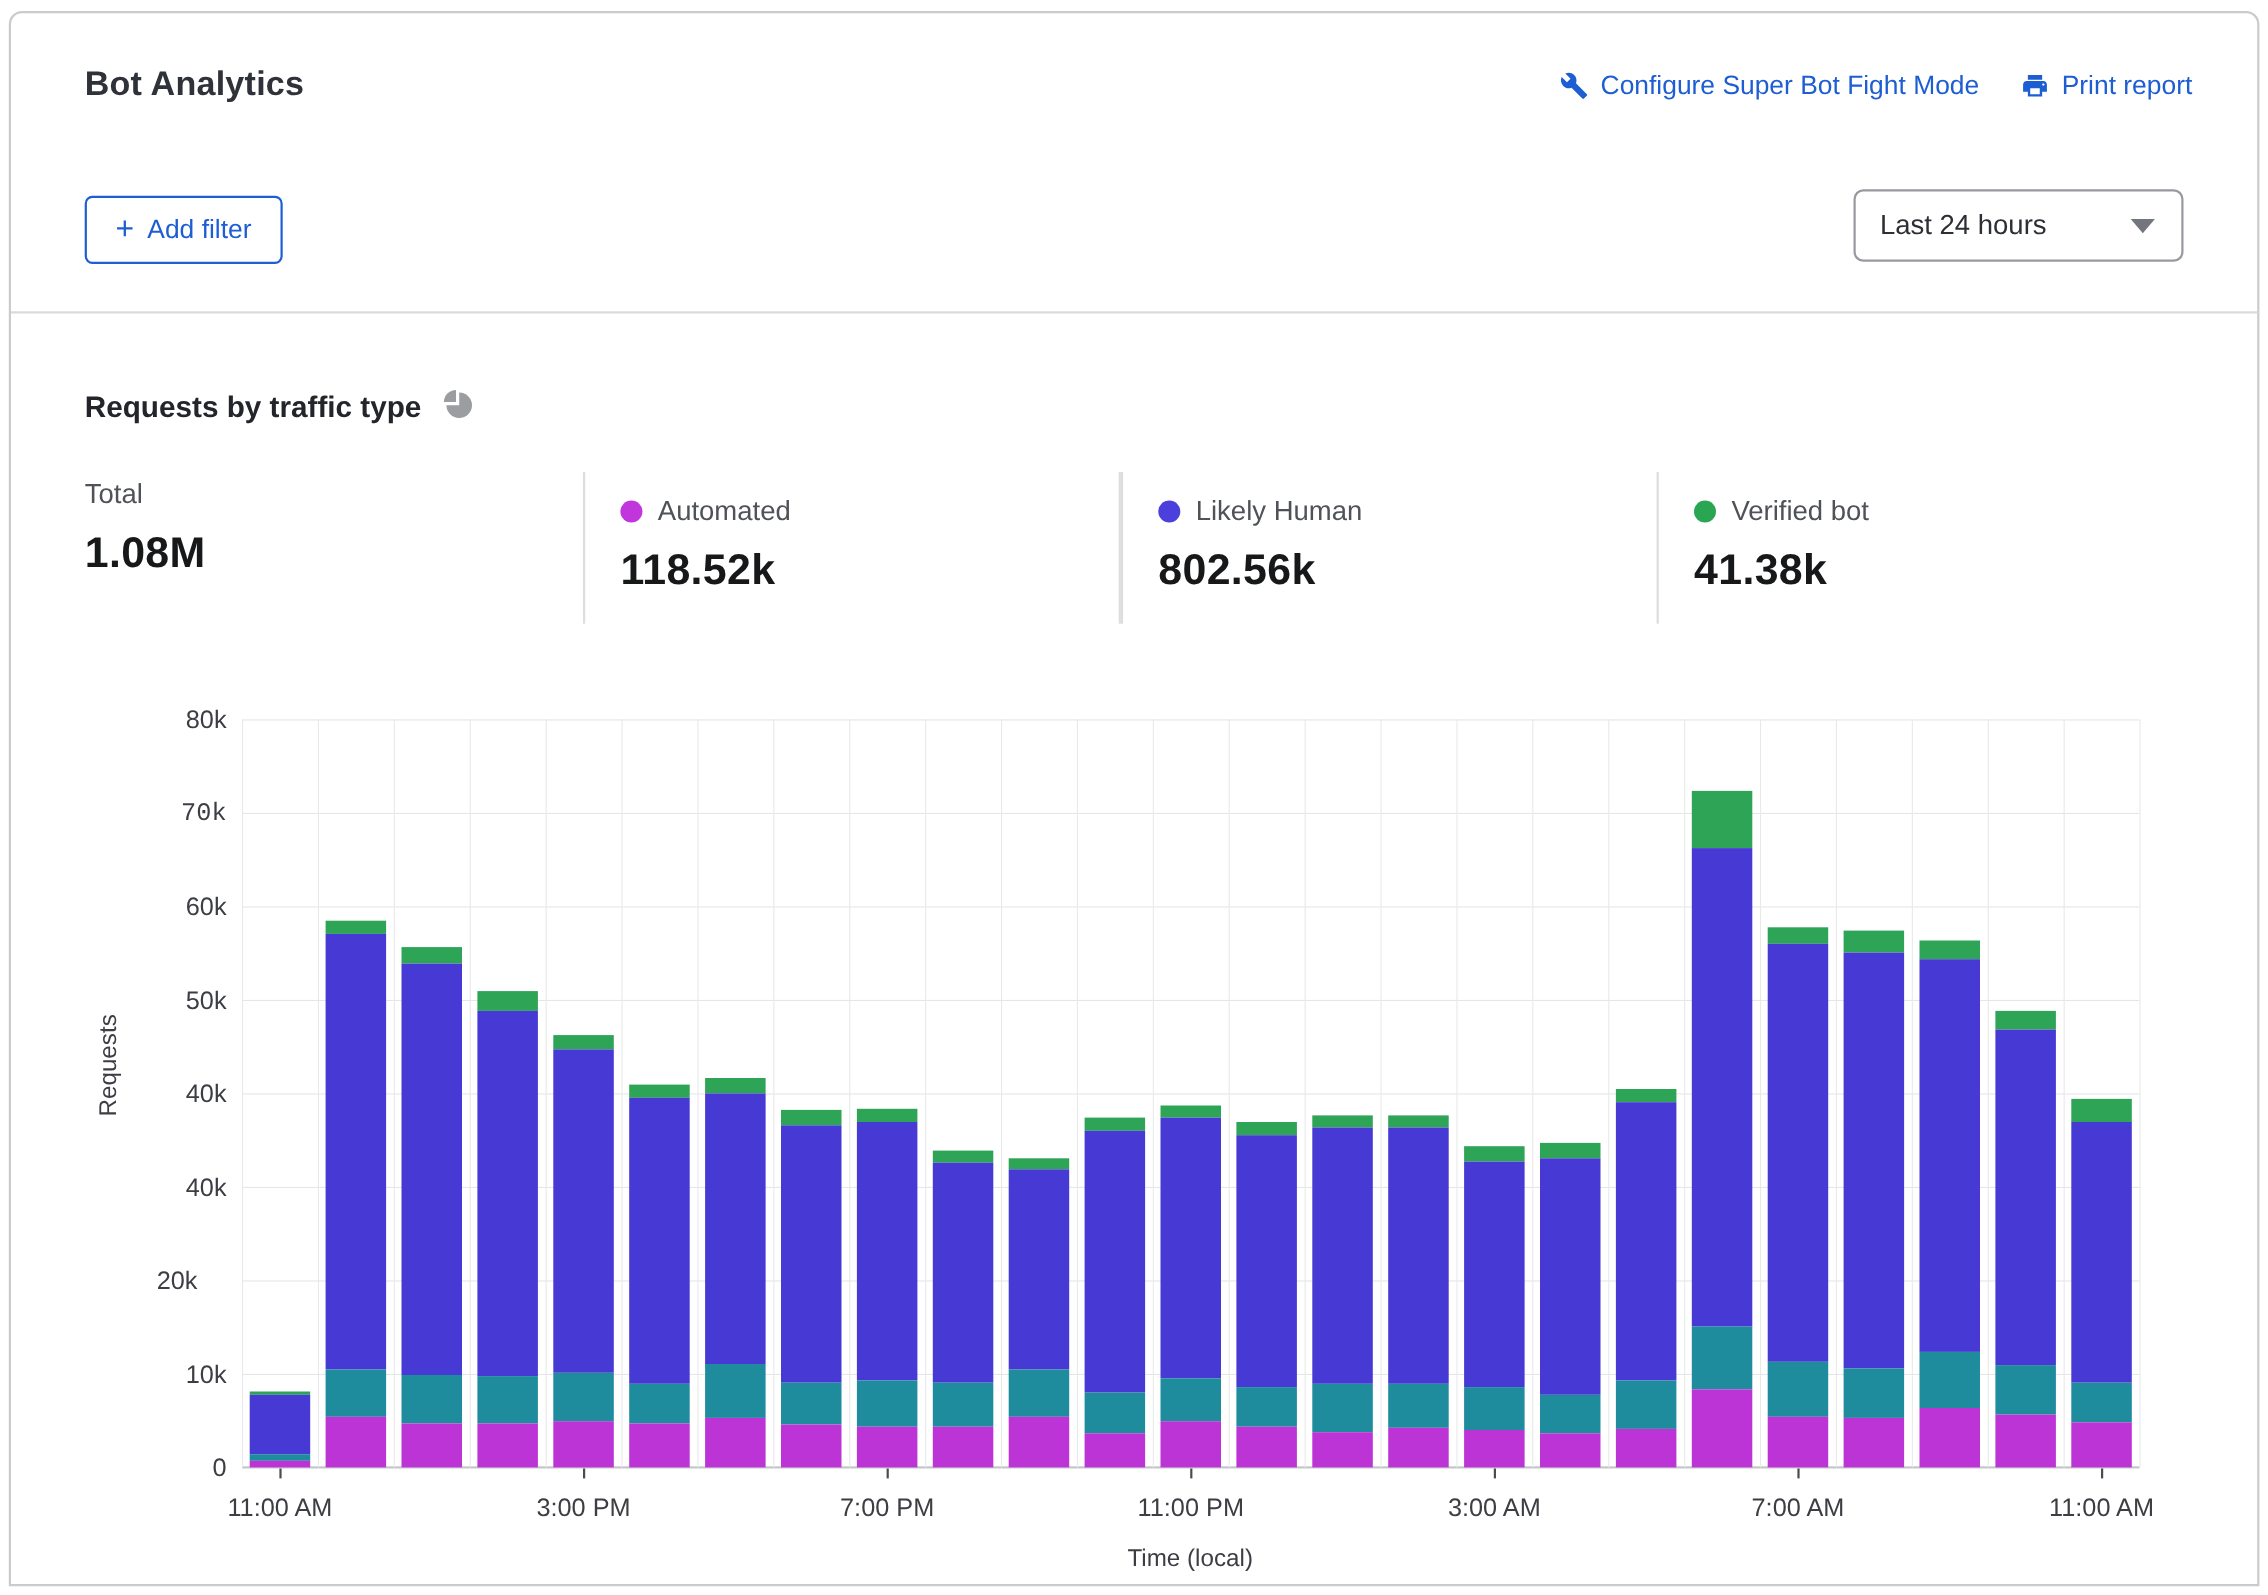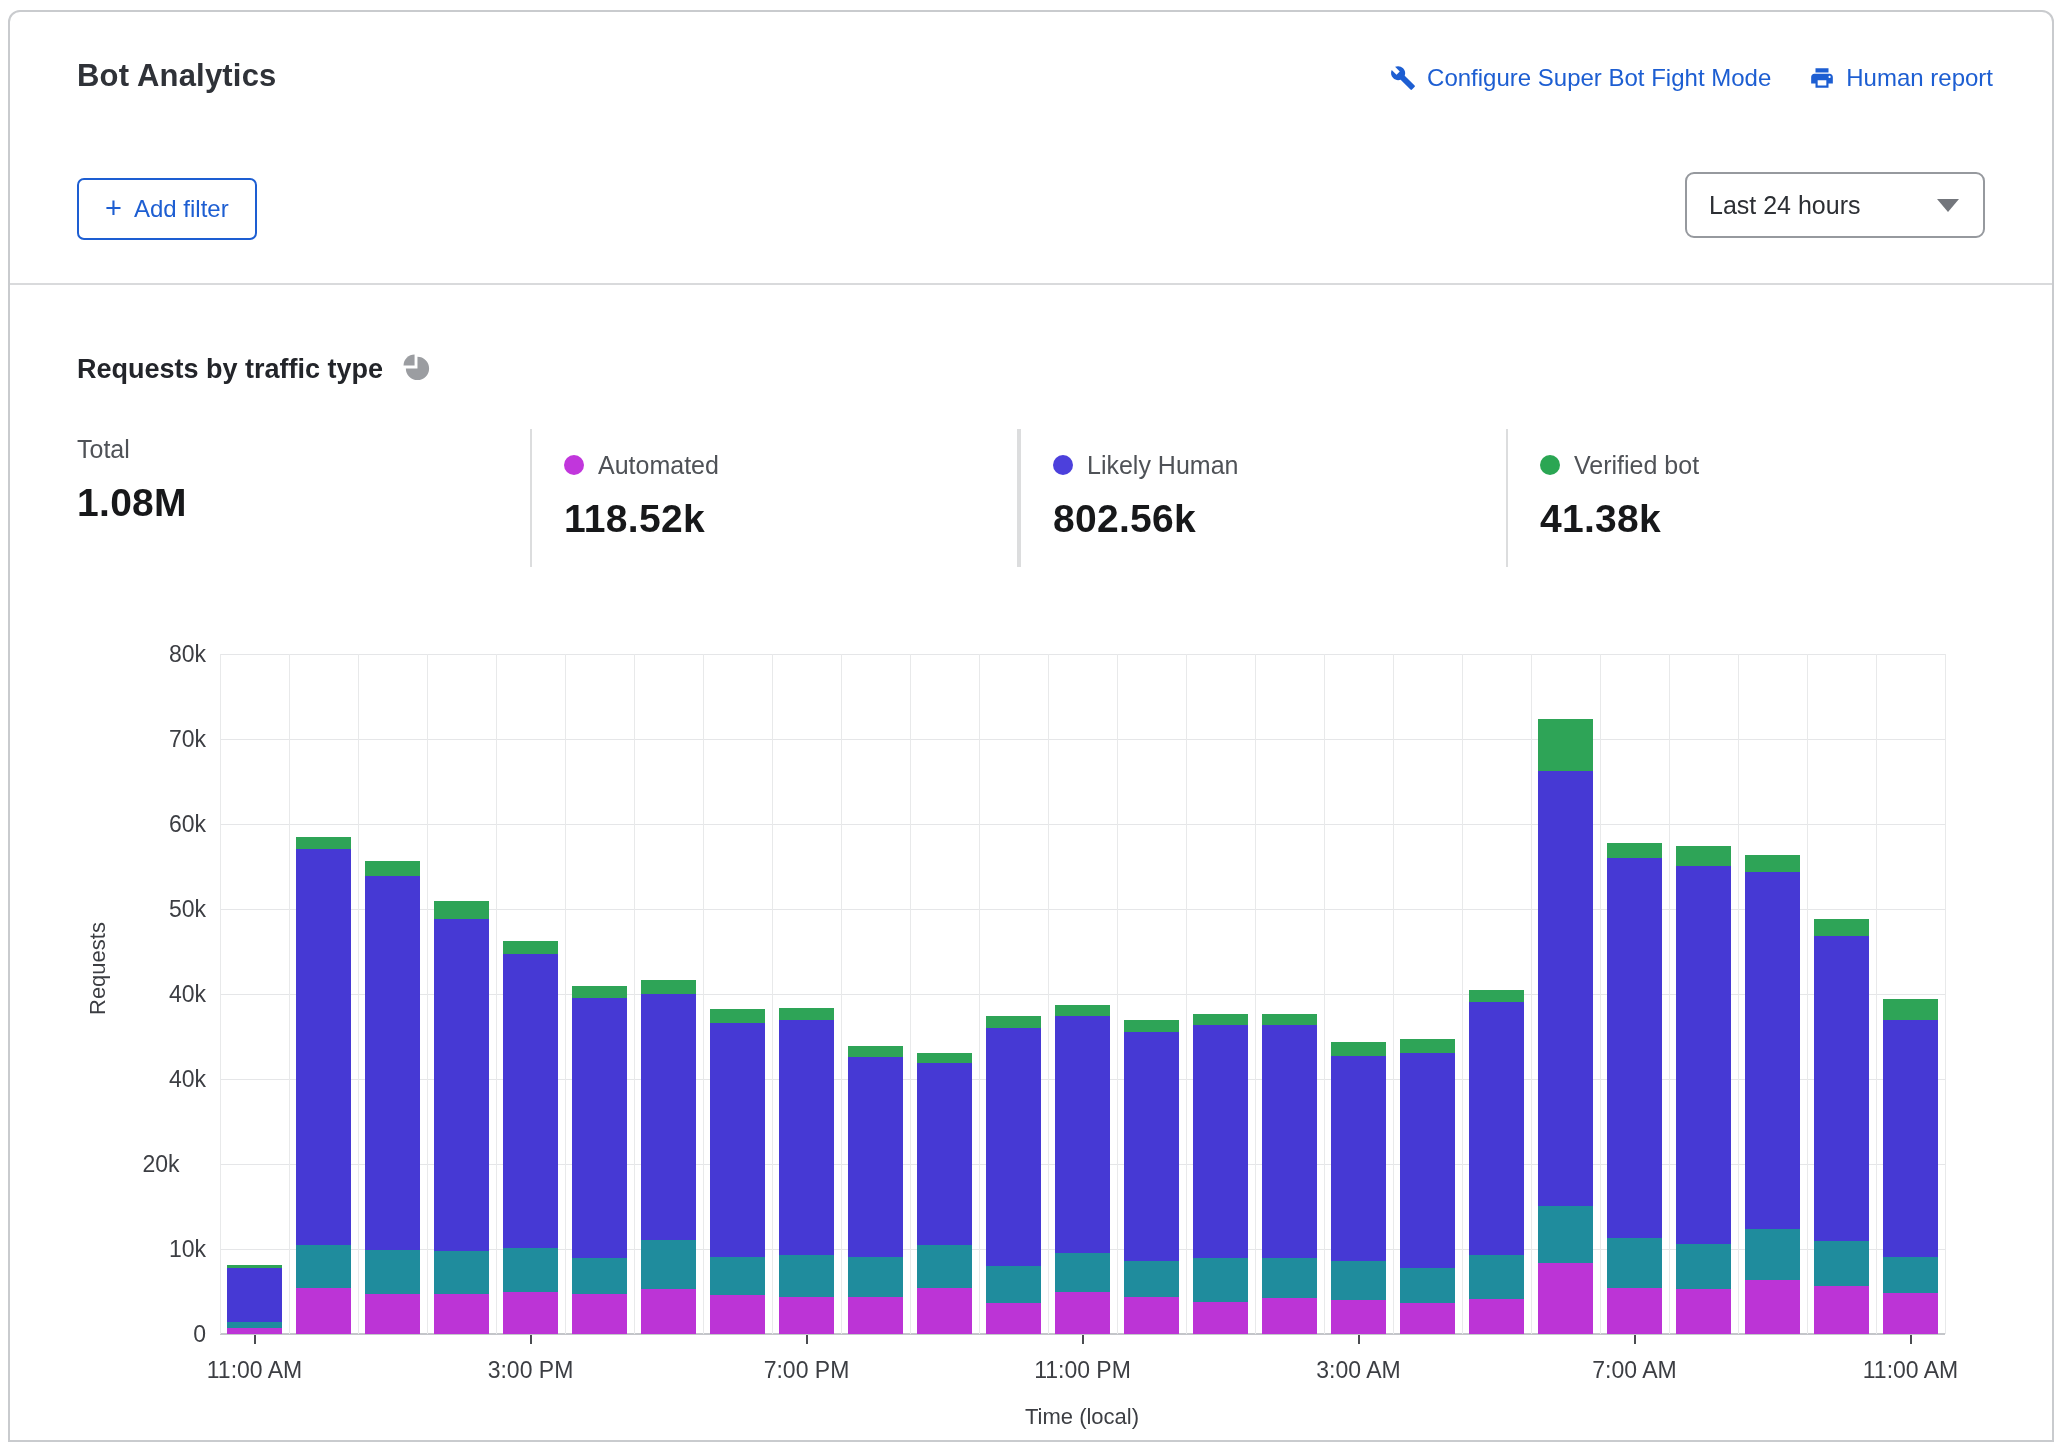--- a/index.html
+++ b/index.html
@@ -63,21 +63,21 @@
             </svg>
         </span>
         <span>Configure Super Bot Fight Mode</span>
       </div>
       <div class="hlink">
         <span>
           <svg width="26" height="26" viewBox="0 0 24 24" fill="#1d5ed2">
               <path d="M19 8H5c-1.66 0-3 1.34-3 3v6h4v4h12v-4h4v-6c0-1.66-1.34-3-3-3zm-3 11H8v-5h8v5zm3-7c-.55 0-1-.45-1-1s.45-1 1-1 1 .45 1 1-.45 1-1 1zm-1-9H6v4h12V3z"></path>
             </svg>
         </span>
-        <span>Human report</span>
+        <span>Print report</span>
       </div>
     </div>
 
     <button class="add-filter-btn">
       <span class="plus">+</span>
       <span>Add filter</span>
     </button>
 
     <div class="time-range">
       <span class="tr-label">Last 24 hours</span>
@@ -141,21 +141,21 @@
         <div class="ylab" style="top: 1138px; text-align: center;">20k</div>
         <div class="hgrid" style="left: 210px; width: 1725px; top: 1066.5px;"></div>
         <div class="ylab" style="top: 1053px;">40k</div>
         <div class="hgrid" style="left: 210px; width: 1725px; top: 981.5px;"></div>
         <div class="ylab" style="top: 968px;">40k</div>
         <div class="hgrid" style="left: 210px; width: 1725px; top: 896.5px;"></div>
         <div class="ylab" style="top: 883px;">50k</div>
         <div class="hgrid" style="left: 210px; width: 1725px; top: 811.5px;"></div>
         <div class="ylab" style="top: 798px;">60k</div>
         <div class="hgrid" style="left: 210px; width: 1725px; top: 726.5px;"></div>
-        <div class="ylab" style="top: 713px;">70k</div>
+        <div class="ylab" style="top: 713px; font-family: Liberation Mono, monospace;">70k</div>
         <div class="hgrid" style="left: 210px; width: 1725px; top: 641.5px;"></div>
         <div class="ylab" style="top: 628px;">80k</div>
         <div class="vgrid" style="left: 210px; top: 642px; height: 680px;"></div>
         <div class="vgrid" style="left: 279px; top: 642px; height: 680px;"></div>
         <div class="vgrid" style="left: 348px; top: 642px; height: 680px;"></div>
         <div class="vgrid" style="left: 417px; top: 642px; height: 680px;"></div>
         <div class="vgrid" style="left: 486px; top: 642px; height: 680px;"></div>
         <div class="vgrid" style="left: 555px; top: 642px; height: 680px;"></div>
         <div class="vgrid" style="left: 624px; top: 642px; height: 680px;"></div>
         <div class="vgrid" style="left: 693px; top: 642px; height: 680px;"></div>

